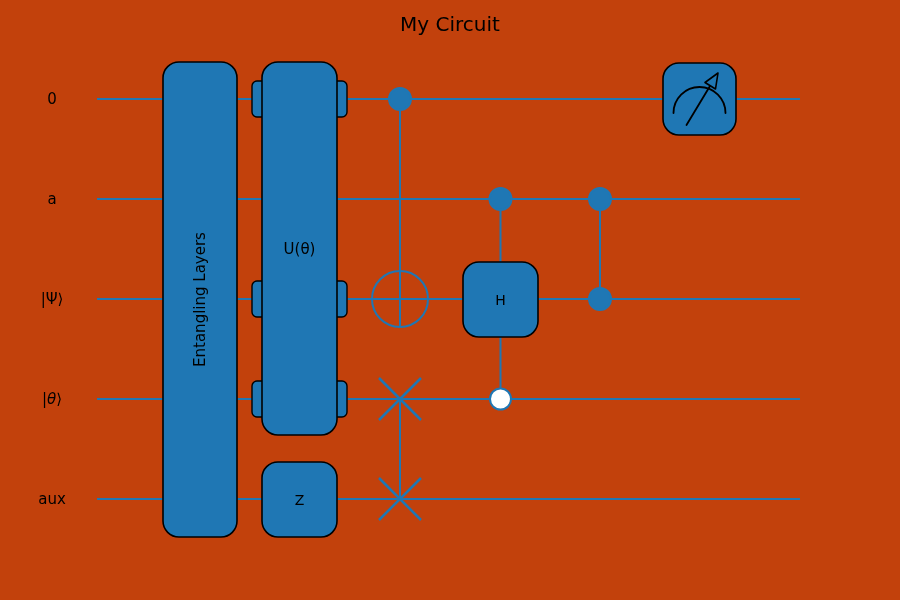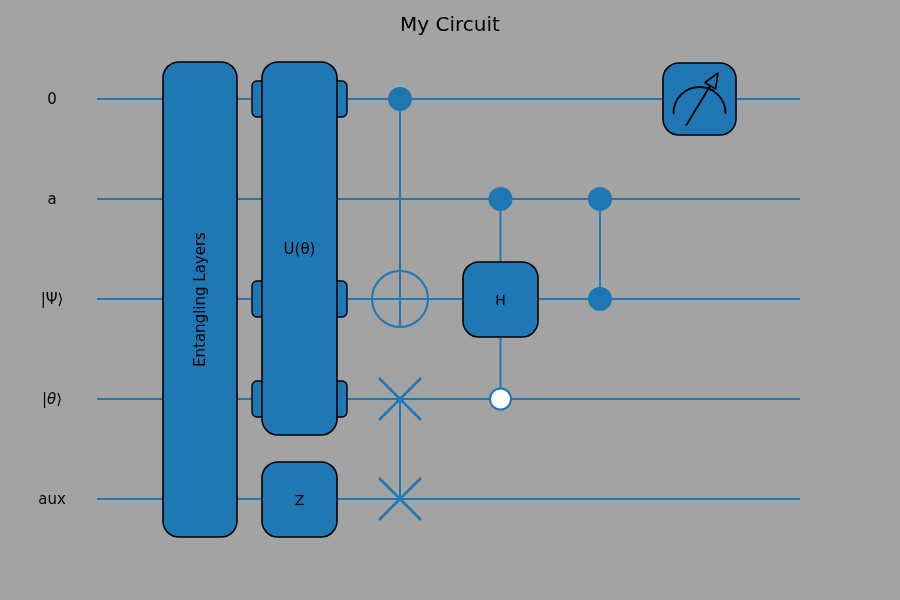--- a/index.html
+++ b/index.html
@@ -5,21 +5,21 @@
   html, body {
     margin: 0;
     padding: 0;
     background: #ffffff;
     font-family: "DejaVu Sans", sans-serif;
   }
   .figure {
     position: relative;
     width: 900px;
     height: 600px;
-    background: #a3a3a3;
+    background: #c2410c;
     overflow: hidden;
   }
   svg text {
     font-family: "DejaVu Sans", sans-serif;
   }
   .title {
     font-size: 20px;
   }
 </style>
 </head>

